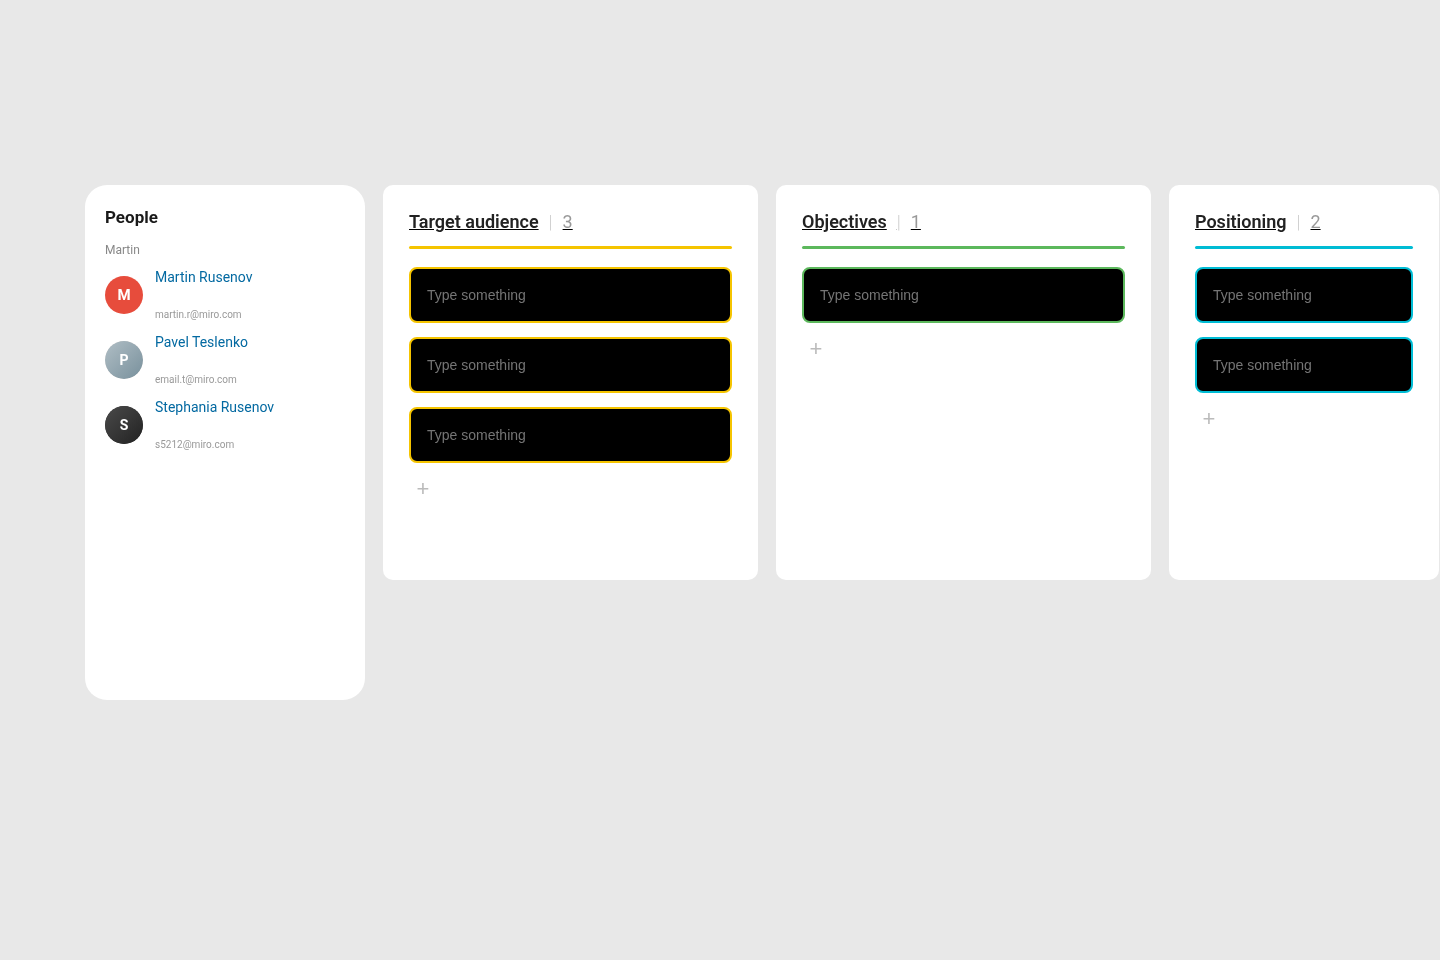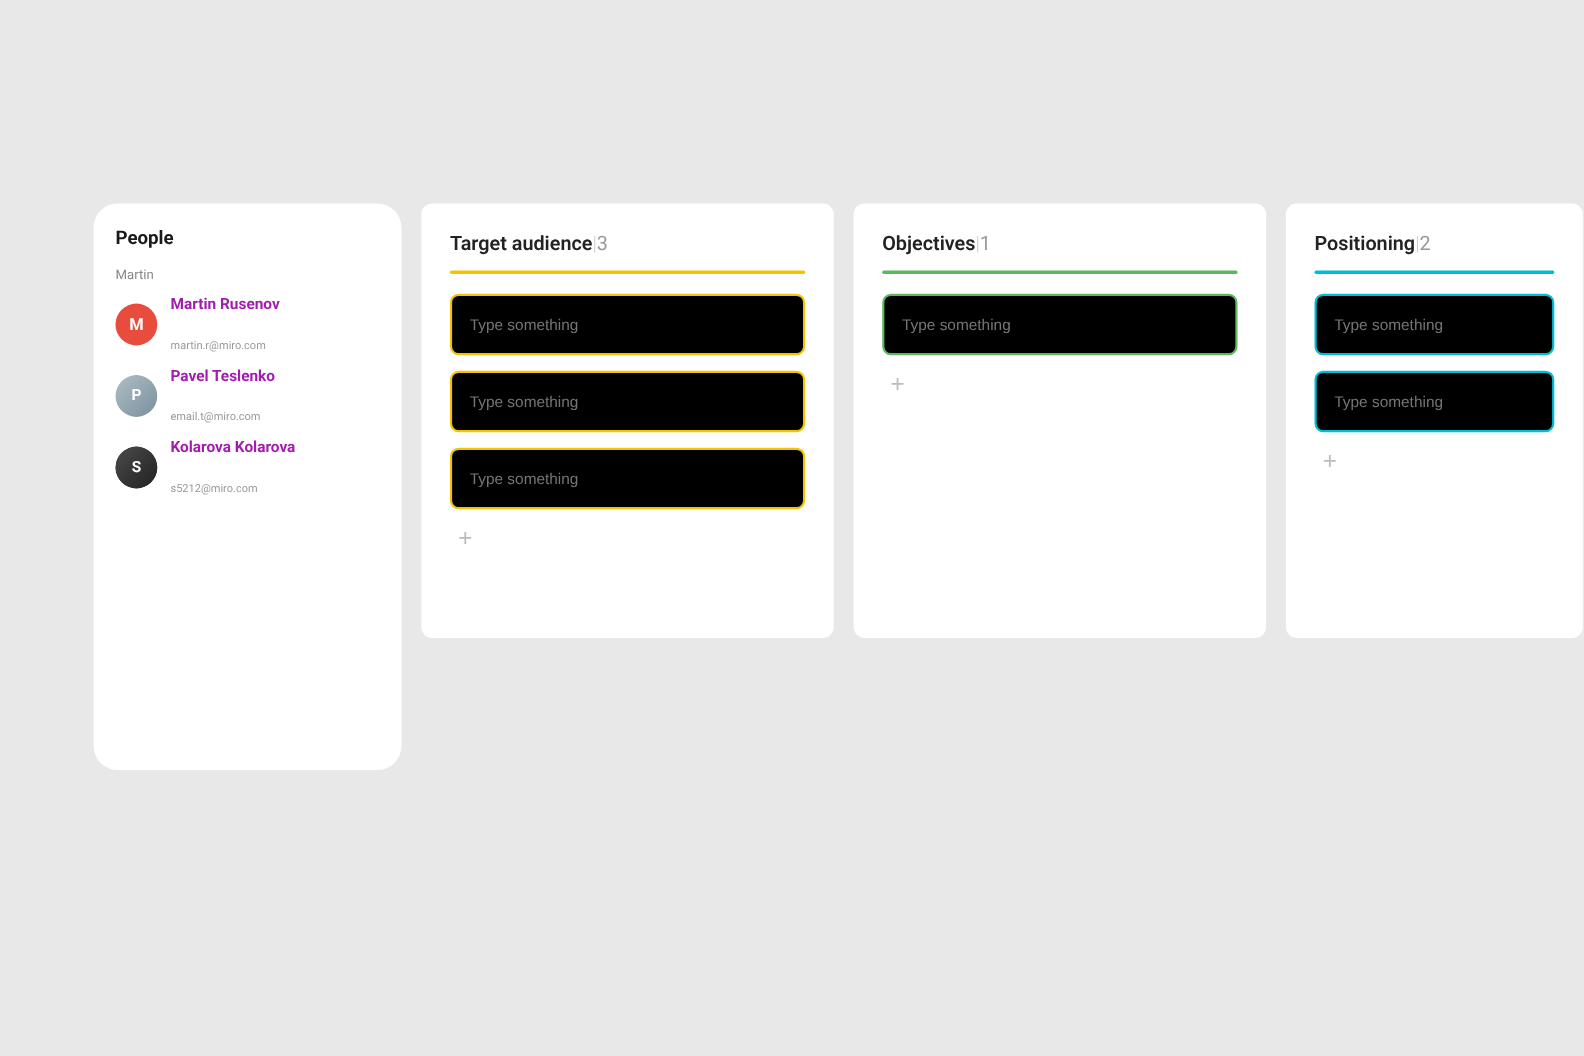--- a/index.html
+++ b/index.html
@@ -94,40 +94,42 @@
       font-size: 15px;
       color: #fff;
       overflow: hidden;
     }
 
     .avatar-m { background: #e74c3c; }
     .avatar-p { background: #ccc; }
     .avatar-s { background: #333; }
 
     .user-info { display: flex; flex-direction: column; }
-    .user-name { font-size: 14px; font-weight: 700; color: #a21caf; }
+    .user-name { font-size: 14px; font-weight: 400; color: #0369a1; }
     .user-email { font-size: 10px; color: #999; margin-top: 24px; }
 
     
     .card {
       background: #ffffff;
       border-radius: 10px;
       padding: 26px 26px 30px 26px;
       flex-shrink: 0;
       min-height: 395px;
     }
 
     .card-target { width: 375px; }
     .card-objectives { width: 375px; }
     .card-positioning { width: 270px; }
 
     .card-header {
       display: flex;
       align-items: flex-start;
+      gap: 10px;
       margin-bottom: 14px;
+      text-decoration: underline;
     }
 
     .card-title {
       font-size: 18px;
       font-weight: 600;
       color: #222;
     }
 
     .card-divider-text {
       font-size: 18px;
@@ -223,21 +225,21 @@
           <span class="user-name">Pavel Teslenko</span>
           <span class="user-email">email.t@miro.com</span>
         </div>
       </div>
 
       <div class="user-item">
         <div class="avatar avatar-s">
           <div style="width:38px;height:38px;border-radius:50%;background:linear-gradient(135deg,#4a4a4a,#222);display:flex;align-items:center;justify-content:center;color:#fff;font-size:14px;font-weight:700;">S</div>
         </div>
         <div class="user-info">
-          <span class="user-name">Kolarova Kolarova</span>
+          <span class="user-name">Stephania Rusenov</span>
           <span class="user-email">s5212@miro.com</span>
         </div>
       </div>
     </div>
   </div>
 
   <div class="card card-target">
     <div class="card-header">
       <span class="card-title">Target audience</span>
       <span class="card-divider-text">|</span>

